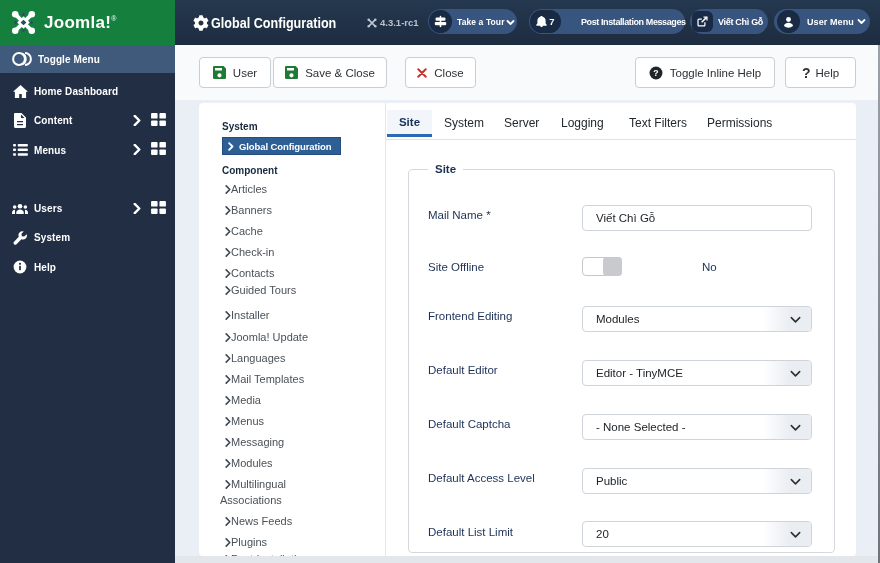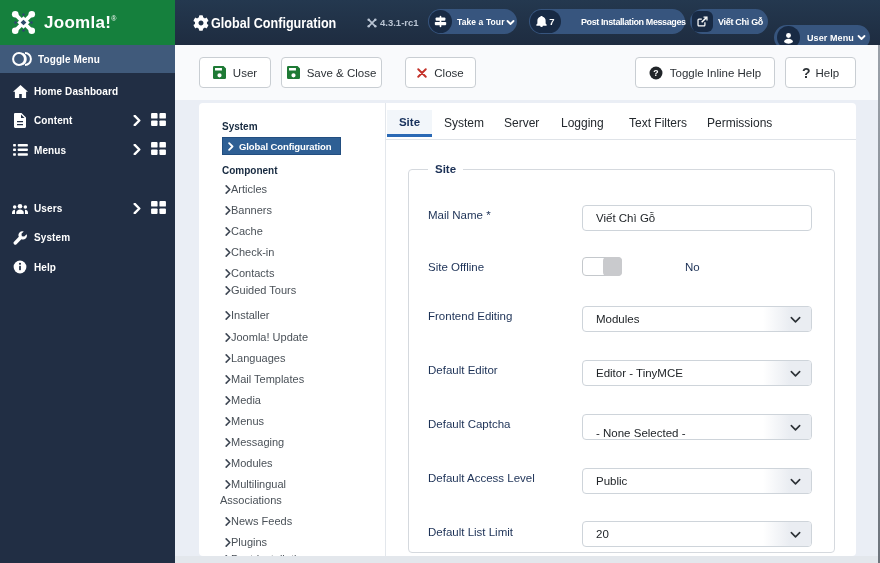--- a/index.html
+++ b/index.html
@@ -107,21 +107,21 @@
         <svg width="11" height="11" viewBox="0 0 16 16">
             <g stroke="#fff" fill="none" stroke-width="1.8">
               <path d="M11.5 9v4.2a1.3 1.3 0 0 1-1.3 1.3H2.8a1.3 1.3 0 0 1-1.3-1.3V5.8a1.3 1.3 0 0 1 1.3-1.3H7"></path>
               <path d="M6.8 9.2 14 2" stroke-width="2.2"></path>
               <path d="M9.5 1.5H14.5V6.5" stroke-width="1.8"></path>
             </g>
           </svg>
       </div>
       <span class="ptxt" style="left:28px; letter-spacing:-.3px;">Viết Chì Gỗ</span>
     </div>
-    <div class="pill" style="left:599px; width:96px;margin-top:16px;">
+    <div class="pill" style="left:599px; width:96px;">
       <div class="dcirc" style="left:3px;">
         <svg width="15" height="15" viewBox="0 0 16 16">
             <g fill="#fff">
               <circle cx="8" cy="5.8" r="2.6"></circle>
               <path d="M8 9.4c-2.6 0-4.6 1.4-4.8 3.3a7 7 0 0 0 9.6 0C12.6 10.8 10.6 9.4 8 9.4z"></path>
             </g>
           </svg>
       </div>
       <span class="ptxt" style="left:33px;">User Menu</span>
       <svg width="9" height="9" viewBox="0 0 12 12" style="position:absolute; left:83px; top:8px;">
@@ -261,21 +261,21 @@
     </div>
   </div>
 
   <div class="abs" id="toolbar">
     <div class="tbtn" style="left:24px; width:72px;">
       <svg width="13" height="13" viewBox="0 0 16 16">
           <path fill="#1e7a35" d="M13 0H1.5A1.5 1.5 0 0 0 0 1.5v13A1.5 1.5 0 0 0 1.5 16h13a1.5 1.5 0 0 0 1.5-1.5V3zM8 14a2.6 2.6 0 1 1 0-5.2A2.6 2.6 0 0 1 8 14zM11 5.5H2.5v-3H11z"></path>
         </svg>
       <span>User</span>
     </div>
-    <div class="tbtn" style="left:106px; width:101px;">
+    <div class="tbtn" style="left:98px; width:114px;">
       <svg width="13" height="13" viewBox="0 0 16 16">
           <path fill="#1e7a35" d="M13 0H1.5A1.5 1.5 0 0 0 0 1.5v13A1.5 1.5 0 0 0 1.5 16h13a1.5 1.5 0 0 0 1.5-1.5V3zM8 14a2.6 2.6 0 1 1 0-5.2A2.6 2.6 0 0 1 8 14zM11 5.5H2.5v-3H11z"></path>
         </svg>
       <span>Save &amp; Close</span>
     </div>
     <div class="tbtn" style="left:230px; width:71px;">
       <svg width="10" height="10" viewBox="0 0 12 12">
           <path d="M1.5 1.5l9 9M10.5 1.5l-9 9" stroke="#c4322a" stroke-width="2.3" stroke-linecap="round"></path>
         </svg>
       <span>Close</span>
@@ -430,21 +430,21 @@
 
       <div class="flabel" style="top:105px;">Mail Name *</div>
       <div class="fctl" style="top:102px;">
           <span class="txt">Viết Chì Gỗ</span>
         </div>
 
       <div class="flabel" style="top:157px;">Site Offline</div>
       <div style="position:absolute; left:383px; top:154px; width:40px; height:19px; border:1px solid #c4c8cc; border-radius:4px; background:#fff;">
         <div style="position:absolute; right:-1px; top:-1px; width:19px; height:19px; background:#c9cacd; border-radius:4px;"></div>
       </div>
-      <div class="flabel" style="left:442px; top:157px; color:#1c3156;padding-left:44px;">No</div>
+      <div class="flabel" style="left:459px; top:157px; color:#1c3156;padding-left:44px;">No</div>
 
       <div class="flabel" style="top:206px;">Frontend Editing</div>
       <div class="fctl" style="top:203px;">
           <span class="txt">Modules</span>
         <div class="selzone">
             <svg width="13" height="13" viewBox="0 0 14 14">
               <path d="M2.5 5l4.5 4.5L11.5 5" stroke="#2c3136" stroke-width="1.7" fill="none" stroke-linecap="round" stroke-linejoin="round"></path>
             </svg>
           </div>
       </div>
@@ -453,21 +453,21 @@
       <div class="fctl" style="top:257px;">
           <span class="txt">Editor - TinyMCE</span>
         <div class="selzone">
             <svg width="13" height="13" viewBox="0 0 14 14">
               <path d="M2.5 5l4.5 4.5L11.5 5" stroke="#2c3136" stroke-width="1.7" fill="none" stroke-linecap="round" stroke-linejoin="round"></path>
             </svg>
           </div>
       </div>
 
       <div class="flabel" style="top:314px;">Default Captcha</div>
-      <div class="fctl" style="top:311px;align-items:flex-end;">
+      <div class="fctl" style="top:311px;">
           <span class="txt">- None Selected -</span>
         <div class="selzone">
             <svg width="13" height="13" viewBox="0 0 14 14">
               <path d="M2.5 5l4.5 4.5L11.5 5" stroke="#2c3136" stroke-width="1.7" fill="none" stroke-linecap="round" stroke-linejoin="round"></path>
             </svg>
           </div>
       </div>
 
       <div class="flabel" style="top:368px;">Default Access Level</div>
       <div class="fctl" style="top:365px;">

